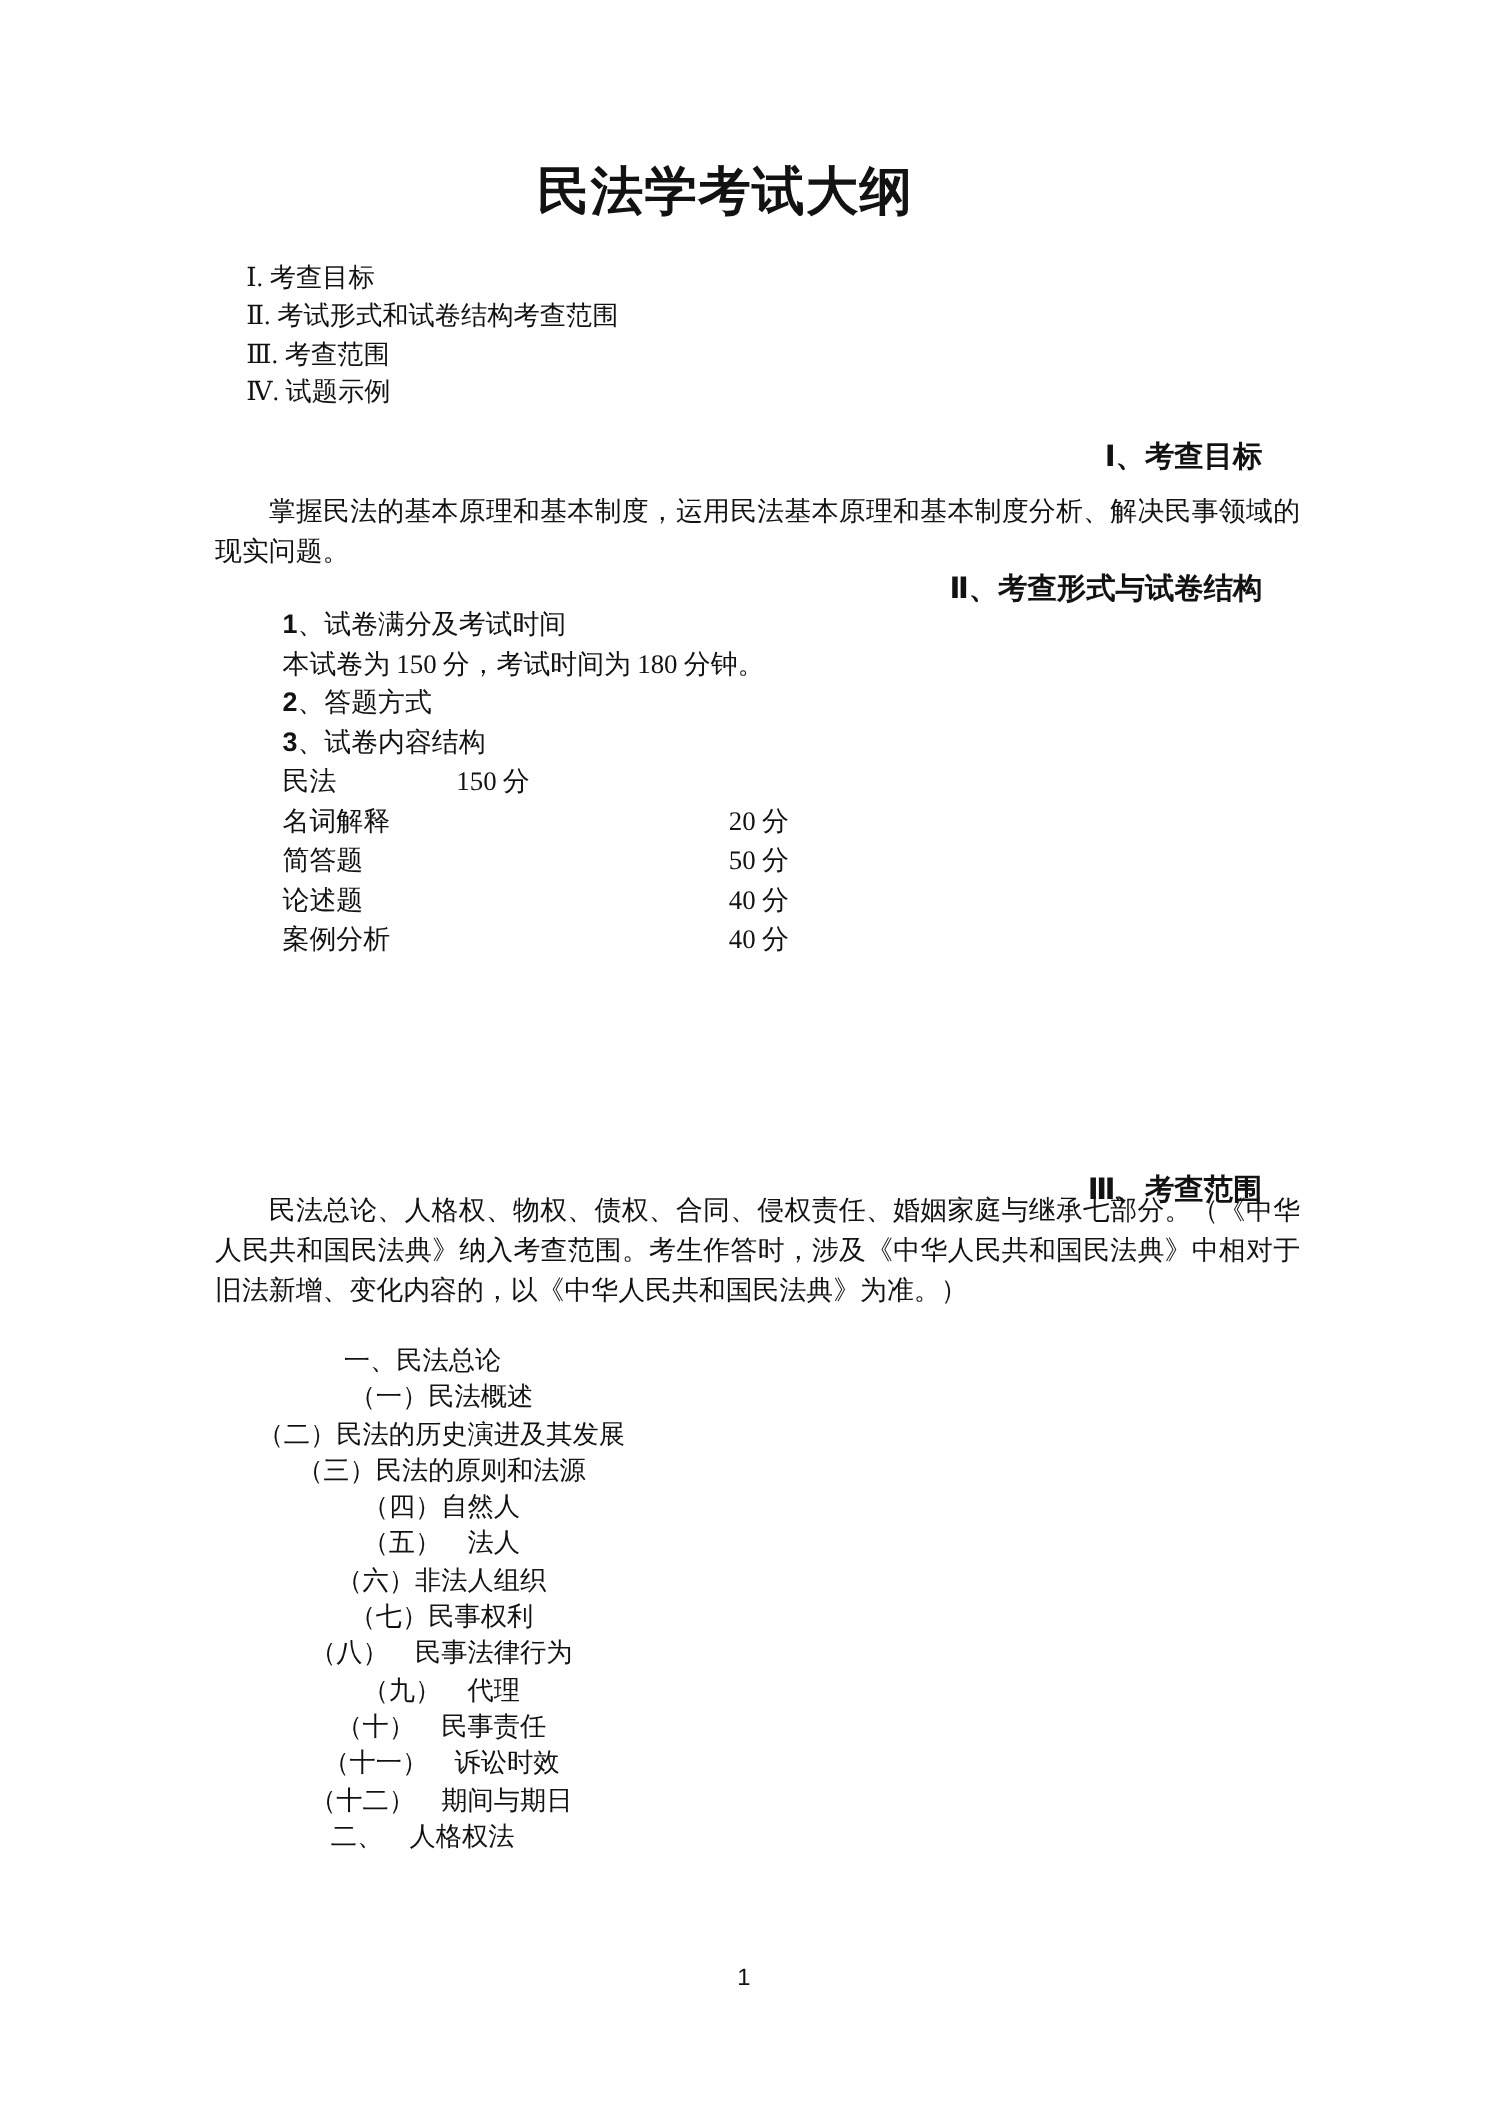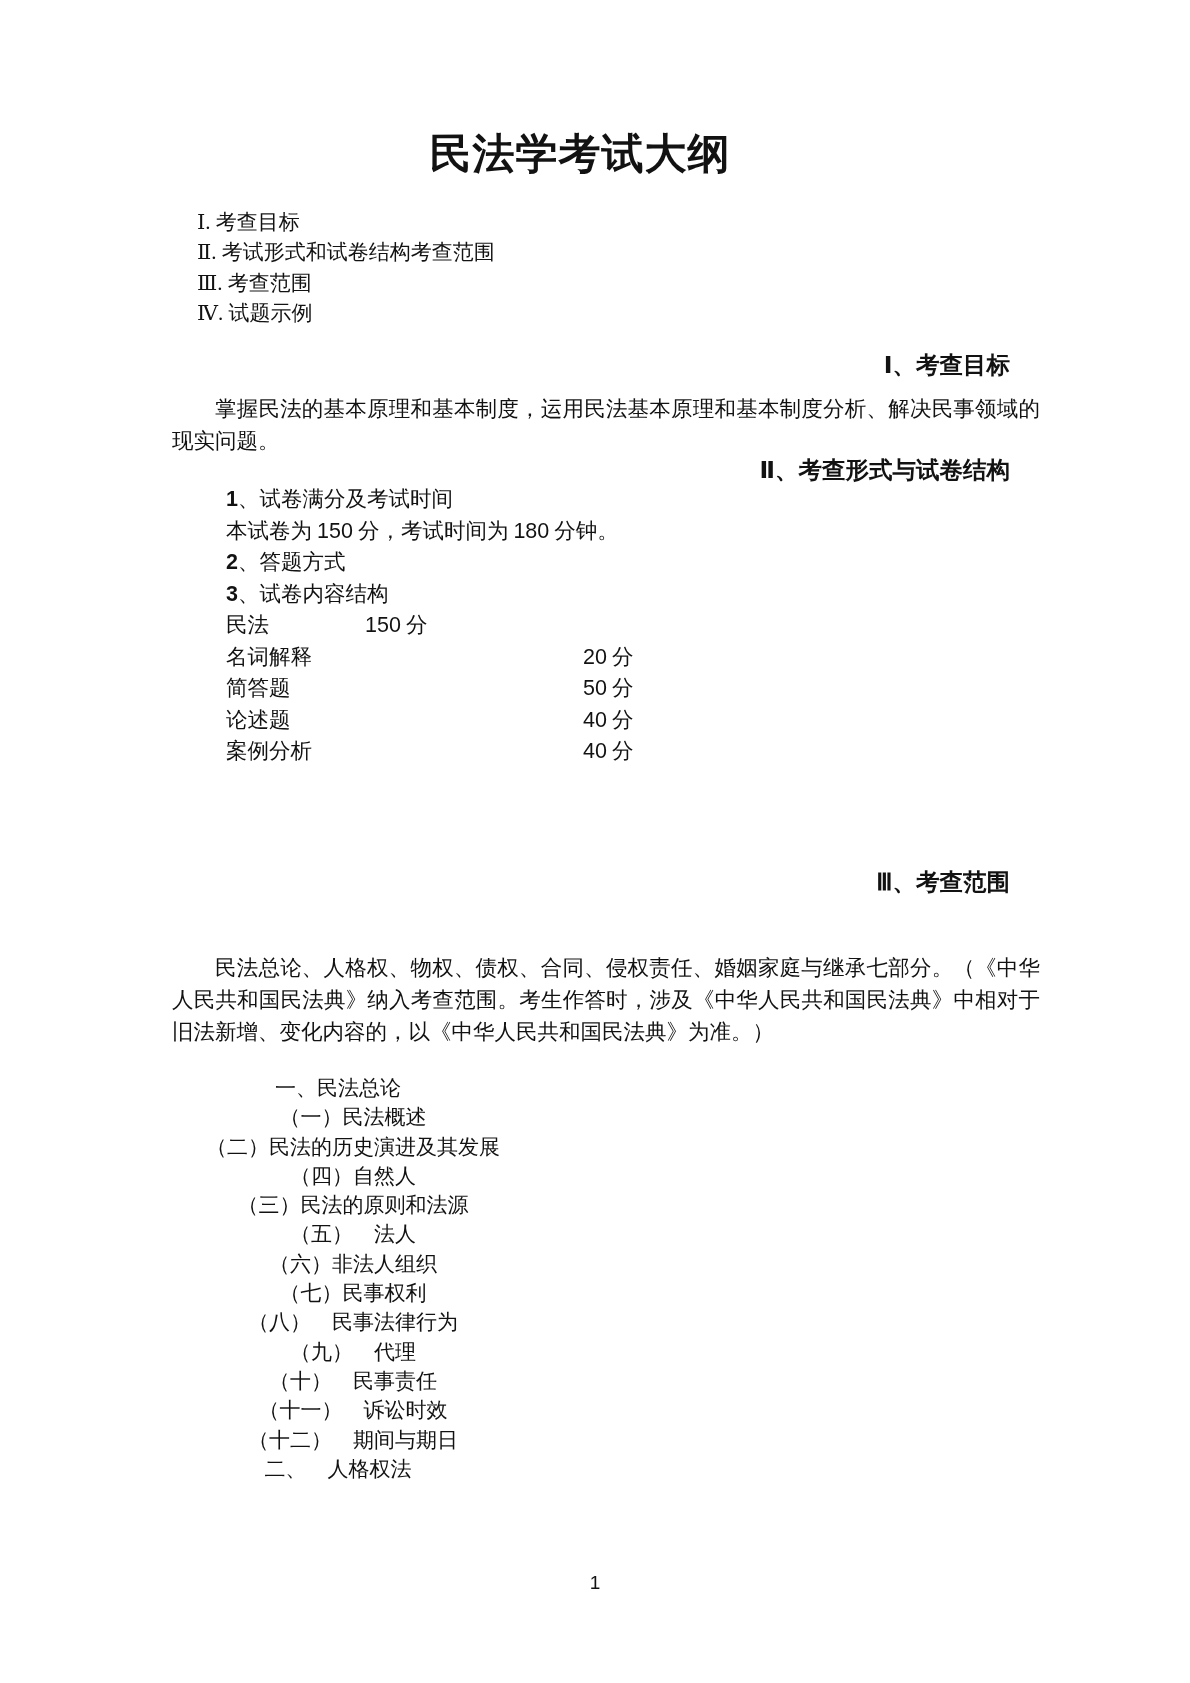--- a/index.html
+++ b/index.html
@@ -31,21 +31,21 @@
     position: absolute;
     left: 150px; width: 860px;
     text-align: right;
     font-family: "Liberation Sans", "DejaVu Sans", sans-serif;
     font-weight: bold;
     font-size: 23.5px;
     line-height: 28px;
   }
   #heading-1 { top: 351px; }
   #heading-2 { top: 456px; }
-  #heading-3 { top: 868px; font-family: Liberation Serif, serif; }
+  #heading-3 { top: 937px; }
   .para {
     position: absolute;
     left: 172px; width: 868px;
     font-size: 21.5px;
     line-height: 32px;
     text-align: justify;
     text-indent: 43px;
   }
   #para-goal  { top: 393px; }
   #para-scope { top: 952px; }
@@ -54,21 +54,21 @@
     top: 484px; left: 226px; width: 814px;
     font-size: 21.5px;
     line-height: 31.5px;
   }
   .sec2 .row { position: relative; }
   .item-num {
     font-family: "Liberation Sans", "DejaVu Sans", sans-serif;
     font-weight: bold;
   }
   .num {
-    font-family: Liberation Sans, sans-serif;
+    font-family: Liberation Serif, serif;
     margin: 0 5px;
   }
   .content-score { position: absolute; left: 134px; top: 0; }
   .score-abs     { position: absolute; left: 352px; top: 0; }
   .outline {
     position: absolute;
     top: 1074px; left: 172px;
     font-size: 21px;
     line-height: 29.3px;
     text-align: center;
@@ -139,22 +139,22 @@
   </div>
 
   <div class="sec-heading" id="heading-3">Ⅲ、考查范围</div>
 
   <div class="para" id="para-scope">民法总论、人格权、物权、债权、合同、侵权责任、婚姻家庭与继承七部分。（《中华人民共和国民法典》纳入考查范围。考生作答时，涉及《中华人民共和国民法典》中相对于旧法新增、变化内容的，以《中华人民共和国民法典》为准。）</div>
 
   <div class="outline">
     <div class="lvl0">一、民法总论</div>
     <div class="lvl1">（一）民法概述</div>
     <div class="lvl1">（二）民法的历史演进及其发展</div>
+    <div class="lvl1">（三）民法的原则和法源</div>
     <div class="lvl1">（四）自然人</div>
-    <div class="lvl1">（三）民法的原则和法源</div>
     <div class="lvl1">（五）　法人</div>
     <div class="lvl1">（六）非法人组织</div>
     <div class="lvl1">（七）民事权利</div>
     <div class="lvl1">（八）　民事法律行为</div>
     <div class="lvl1">（九）　代理</div>
     <div class="lvl1">（十）　民事责任</div>
     <div class="lvl1">（十一）　诉讼时效</div>
     <div class="lvl1">（十二）　期间与期日</div>
     <div class="lvl0">二、　人格权法</div>
   </div>

